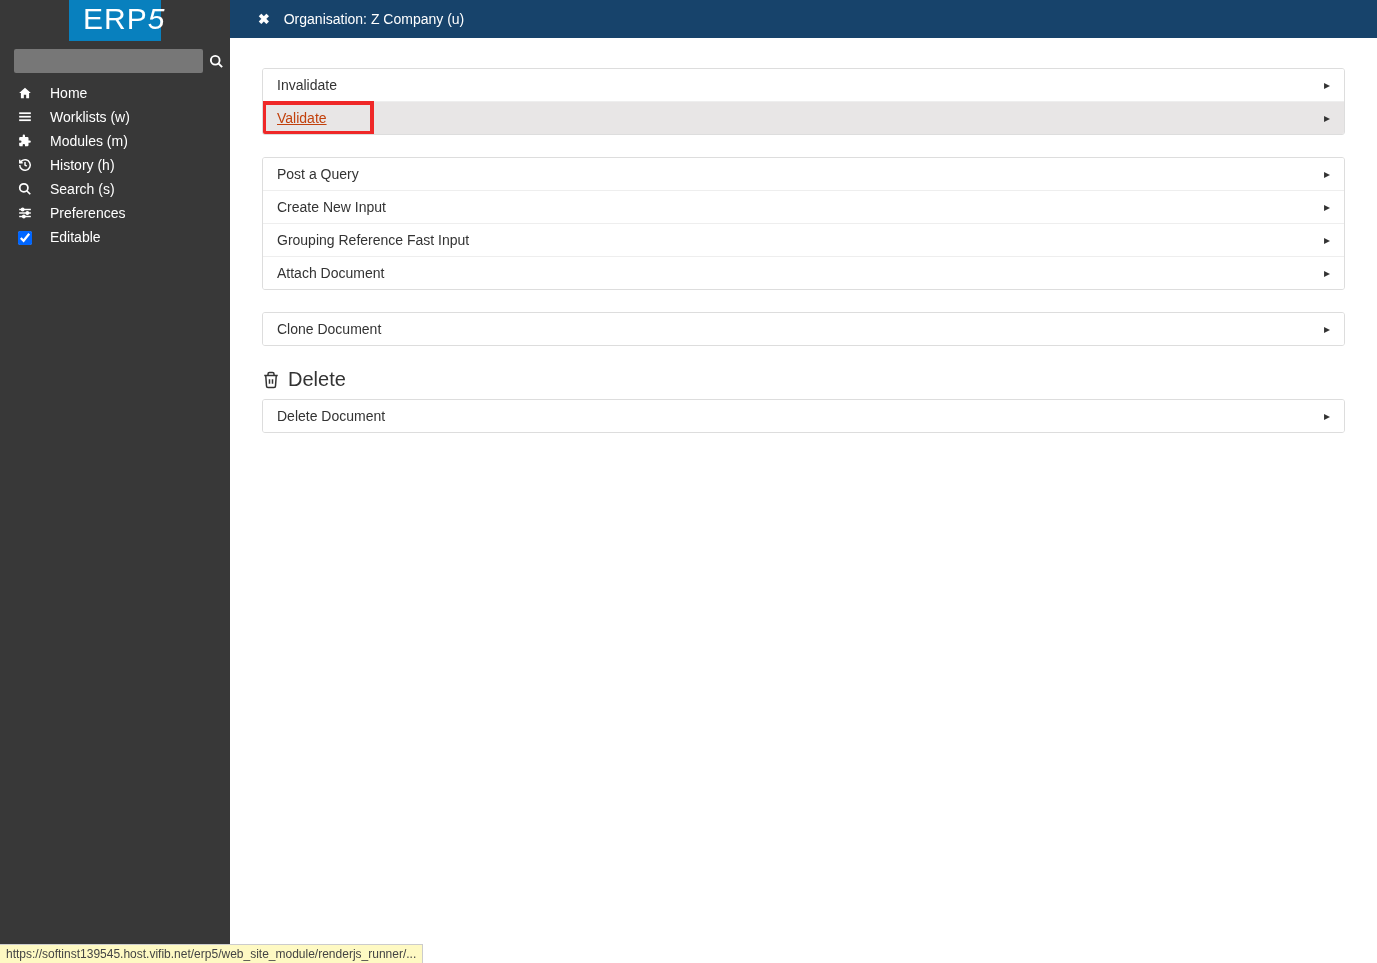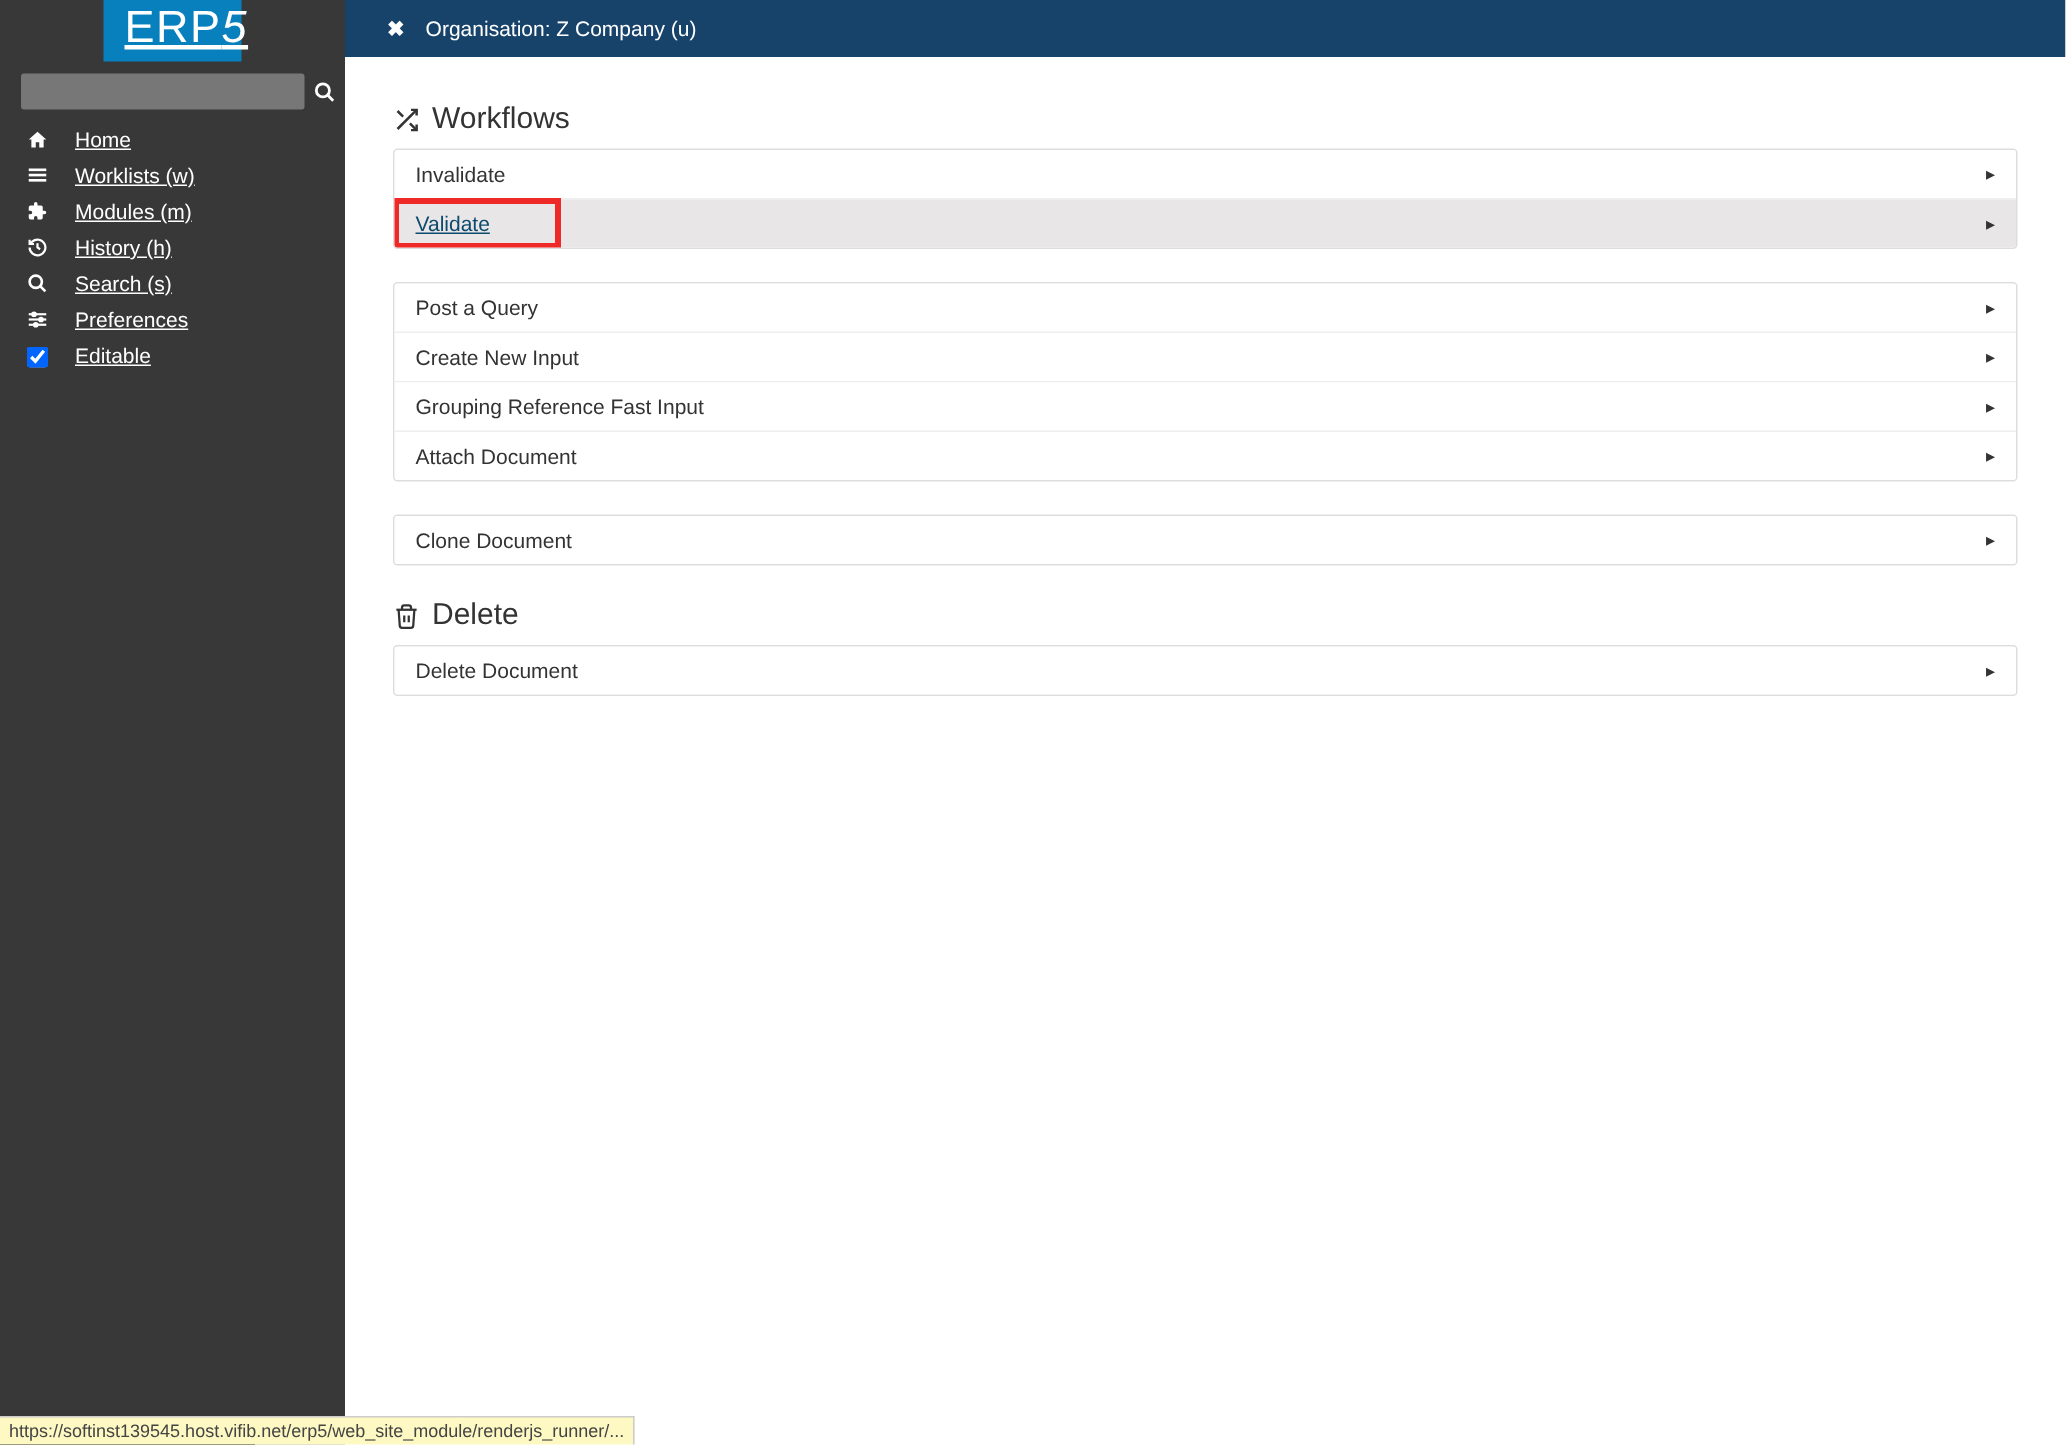--- a/index.html
+++ b/index.html
@@ -17,21 +17,20 @@
       display: flex;
       min-height: 100vh;
     }
     .sidebar {
       width: 230px;
       background: #383838;
       color: #fff;
       display: flex;
       flex-direction: column;
       flex-shrink: 0;
-      text-decoration: underline;
     }
     .logo {
       background: #0880BE;
       color: #fff;
       font-size: 30px;
       font-weight: normal;
       padding: 2px 14px 5px 14px;
       width: 92px;
       margin: 0 auto;
       text-align: center;
@@ -167,21 +166,21 @@
       position: absolute;
       left: -1px;
       top: -1px;
       height: calc(100% + 2px);
       width: 112px;
       border: 4px solid #ef2828;
       pointer-events: none;
     }
     .list-row.highlighted .label {
       text-decoration: underline;
-      color: #0c4a6e;
+      color: #c2410c;
     }
     .status-bar {
       position: fixed;
       bottom: 0;
       left: 0;
       background: #fef9c3;
       color: #444;
       font-size: 12px;
       padding: 2px 6px;
       border-top: 1px solid #ccc;
@@ -277,32 +276,20 @@
 
   <div class="main">
     <div class="topbar">
       <span class="close-x">✖</span>
       <span class="breadcrumb-text">Organisation: Z Company (u)</span>
     </div>
 
     <div class="content">
 
       <div class="section">
-        <div class="section-header">
-          <span class="sec-icon">
-            <svg width="18" height="18" viewBox="0 0 24 24" fill="none" stroke="#333" stroke-width="2.2">
-                <polyline points="16 3 21 3 21 8"></polyline>
-                <line x1="4" y1="20" x2="21" y2="3"></line>
-                <polyline points="21 16 21 21 16 21"></polyline>
-                <line x1="15" y1="15" x2="21" y2="21"></line>
-                <line x1="4" y1="4" x2="9" y2="9"></line>
-              </svg>
-          </span>
-          <span>Workflows</span>
-        </div>
         <div class="item-list">
           <div class="list-row">
             <span class="label">Invalidate</span>
             <span class="arrow">▸</span>
           </div>
           <div class="list-row highlighted">
             <span class="highlight-box"></span>
             <span class="label">Validate</span>
             <span class="arrow">▸</span>
           </div>

